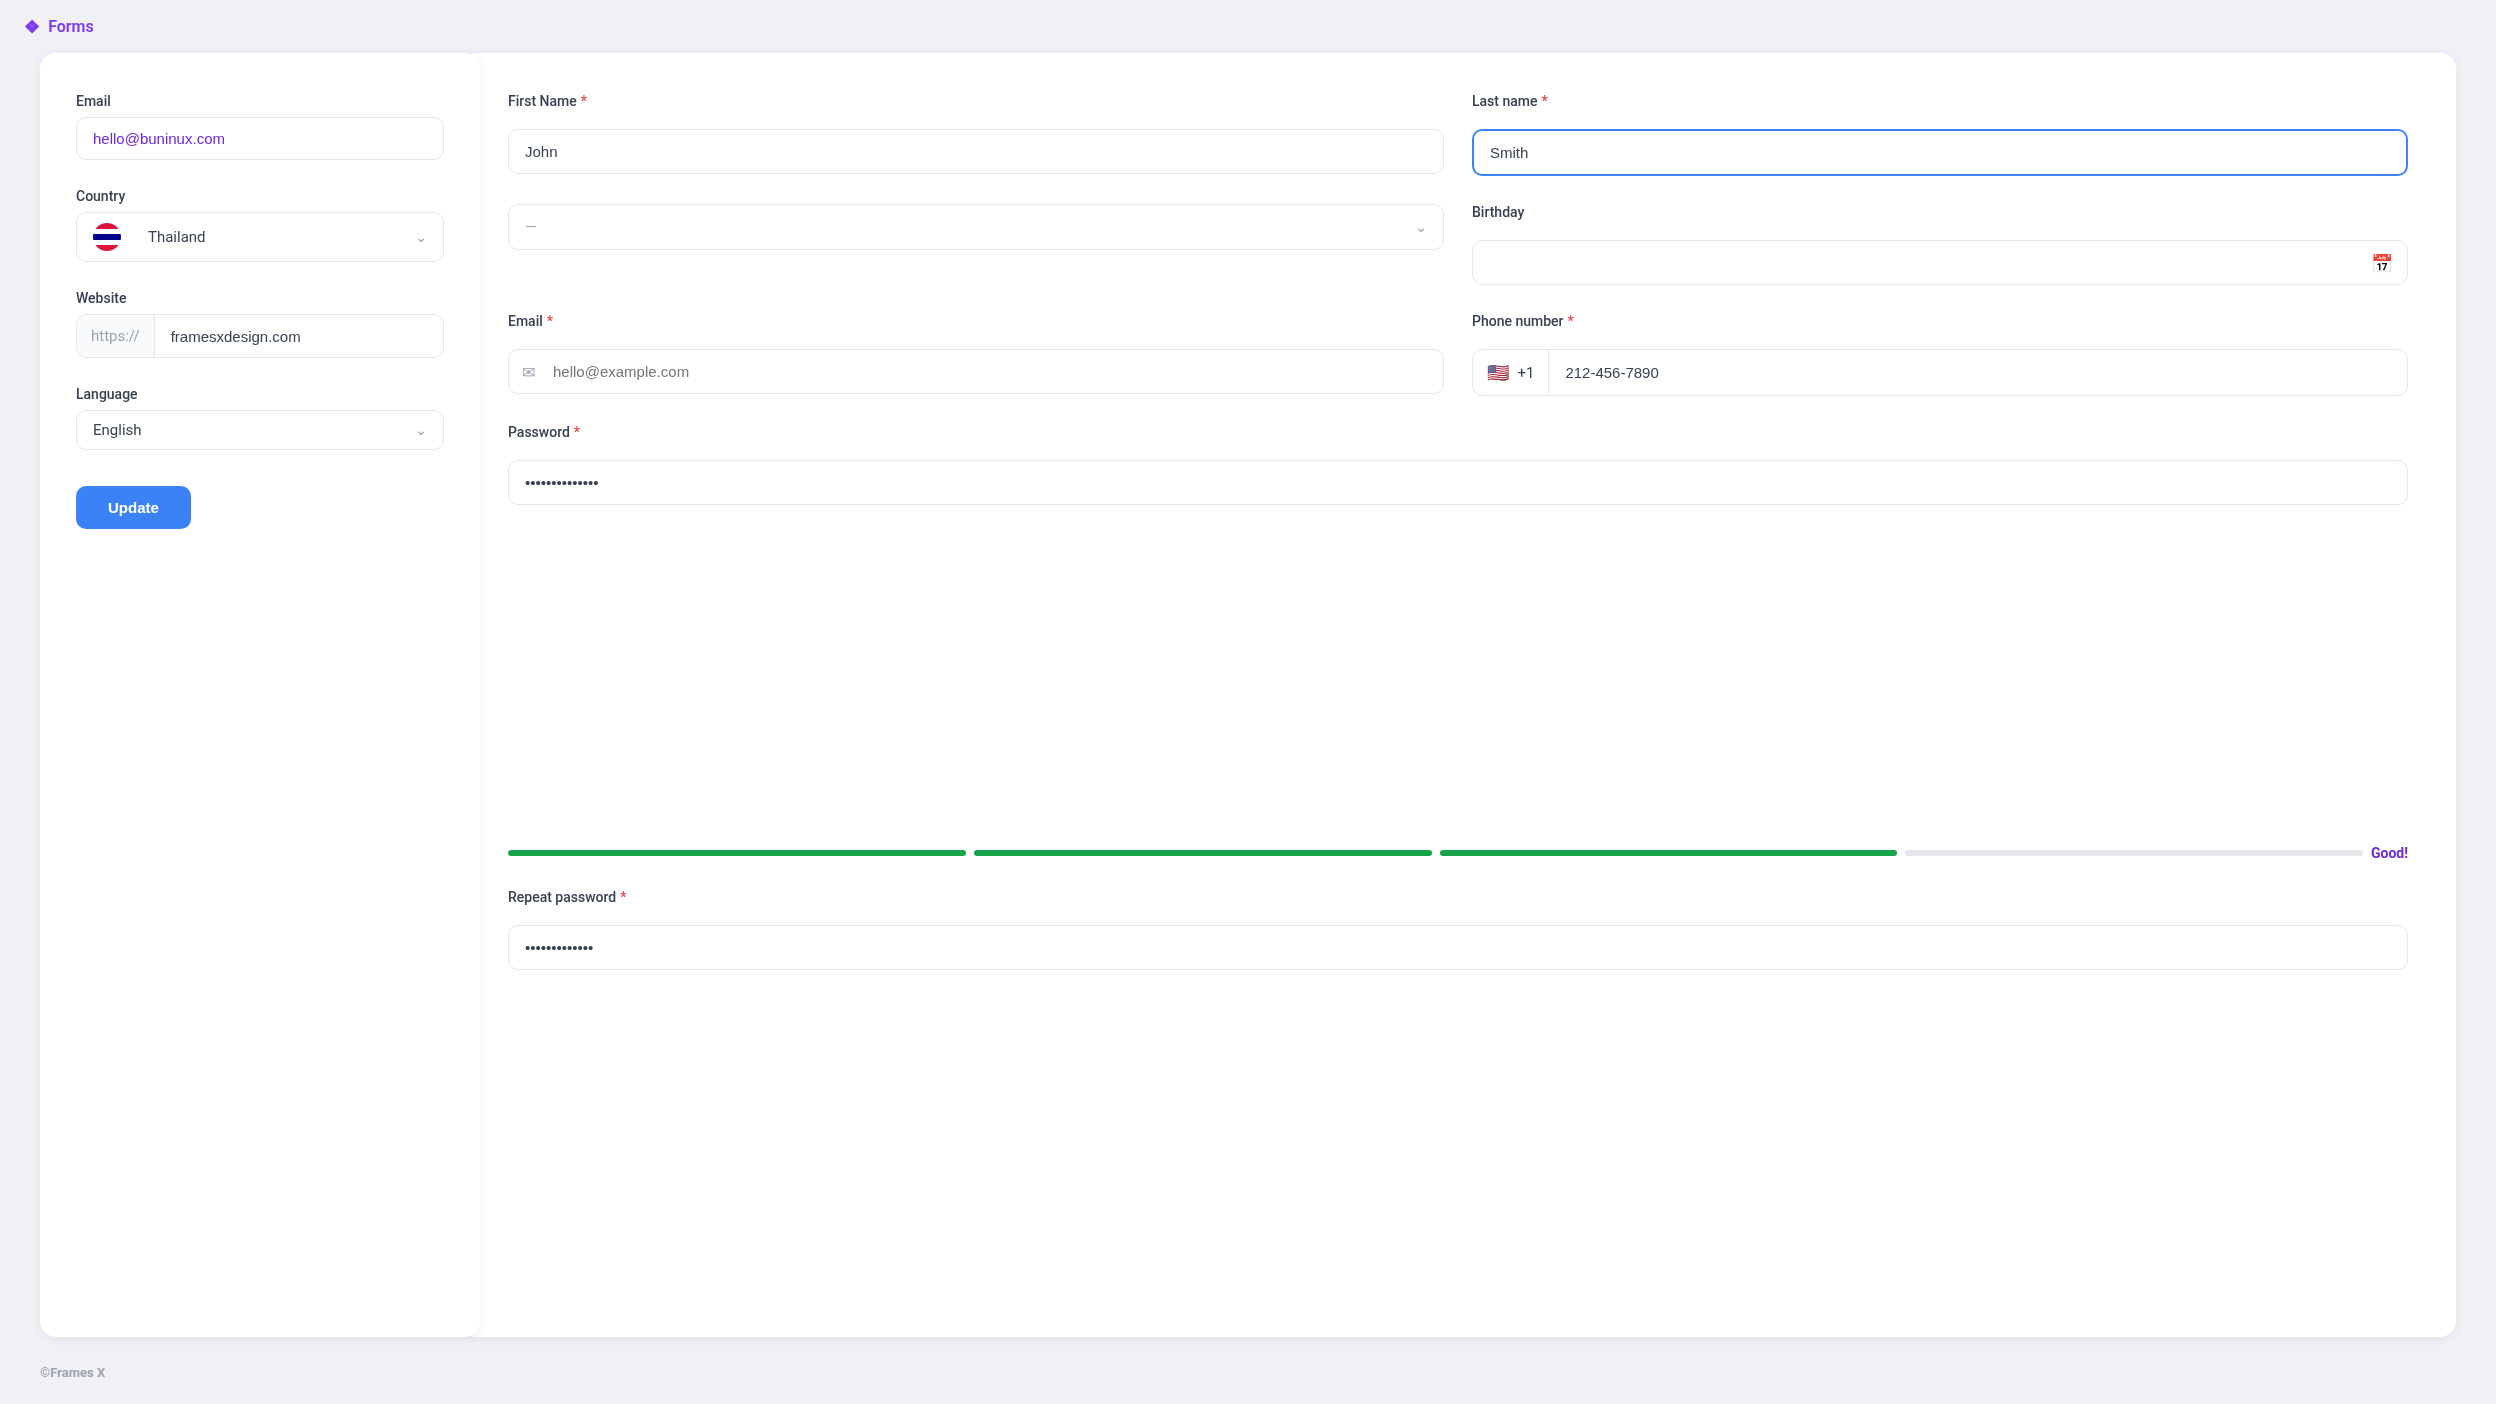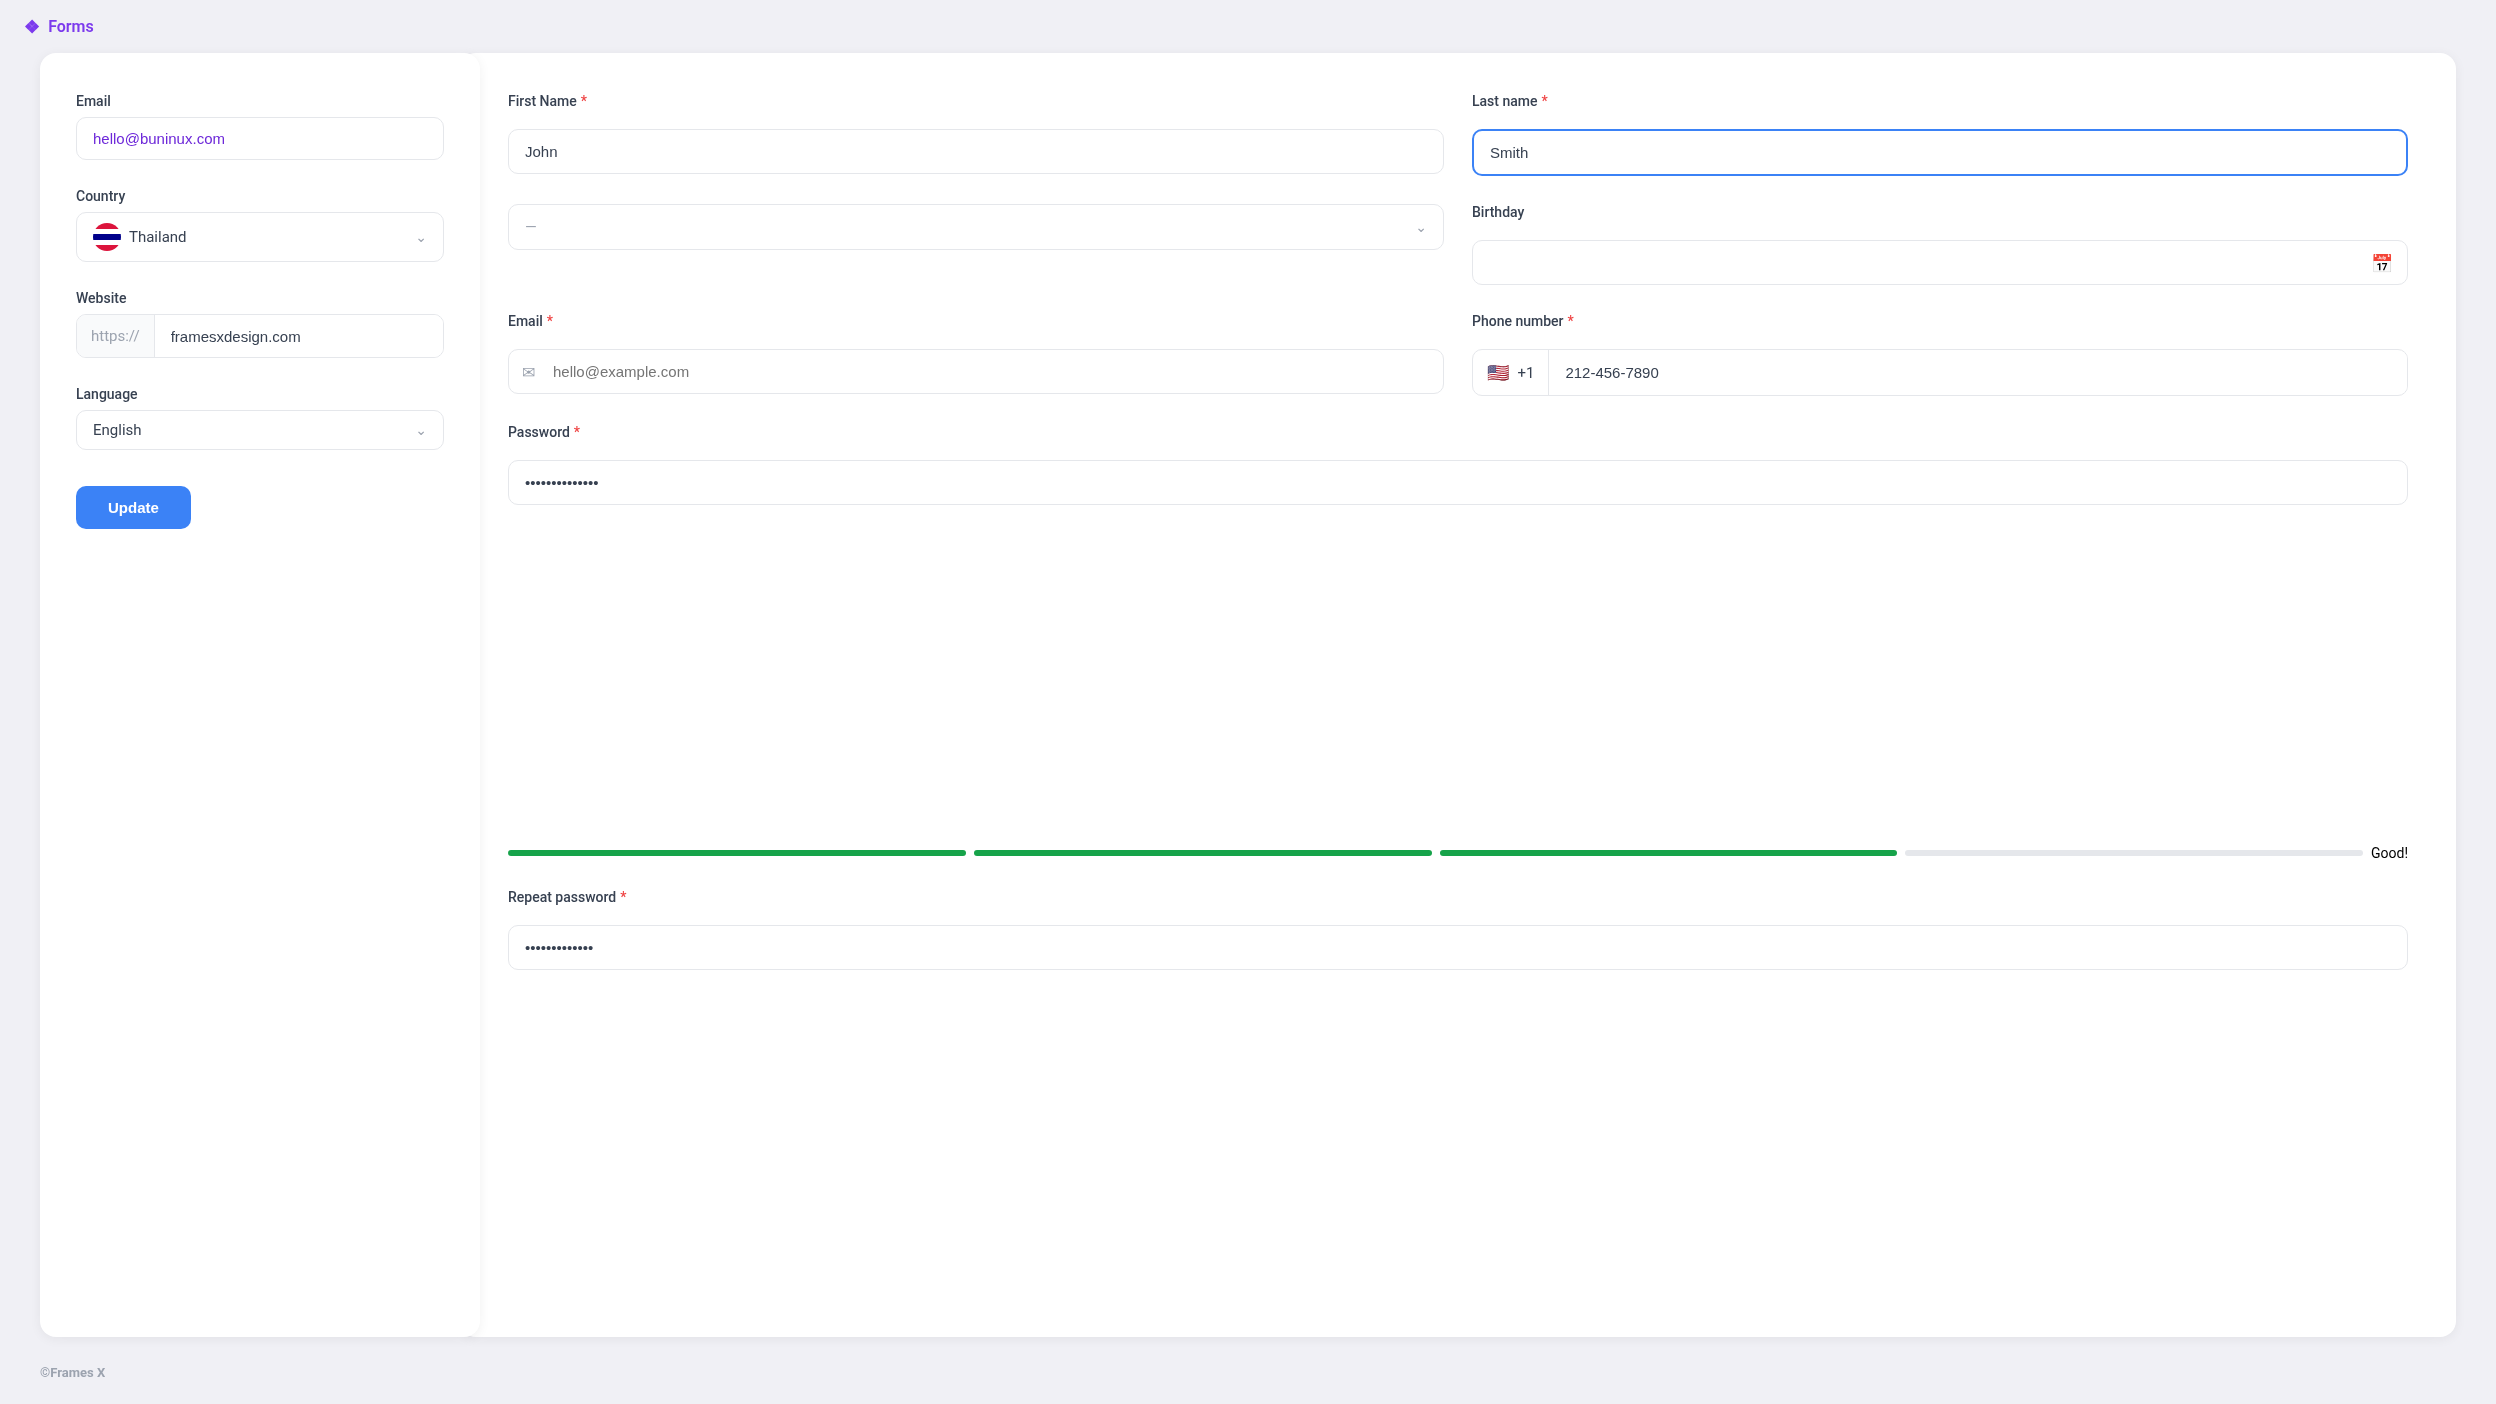--- a/index.html
+++ b/index.html
@@ -114,21 +114,21 @@
       color: #374151;
       cursor: pointer;
       background: white;
       width: 100%;
       justify-content: space-between;
     }
 
     .country-select-left {
       display: flex;
       align-items: center;
-      gap: 8px;
+      gap: 27px;
     }
 
     .flag-circle {
       width: 28px;
       height: 28px;
       border-radius: 50%;
       overflow: hidden;
       display: flex;
       align-items: center;
       justify-content: center;
@@ -341,22 +341,22 @@
     .strength-bar-green {
       background: #16a34a;
     }
 
     .strength-bar-gray {
       background: #e5e7eb;
     }
 
     .strength-label {
       font-size: 14px;
-      font-weight: 400;
-      color: #000000;
+      font-weight: 700;
+      color: #6d28d9;
       white-space: nowrap;
     }
   </style>
 </head>
 <body>
 
 <div class="app-header">
   <div class="app-logo">
     <span class="diamond-icon">❖</span>
     <span>Forms</span>

